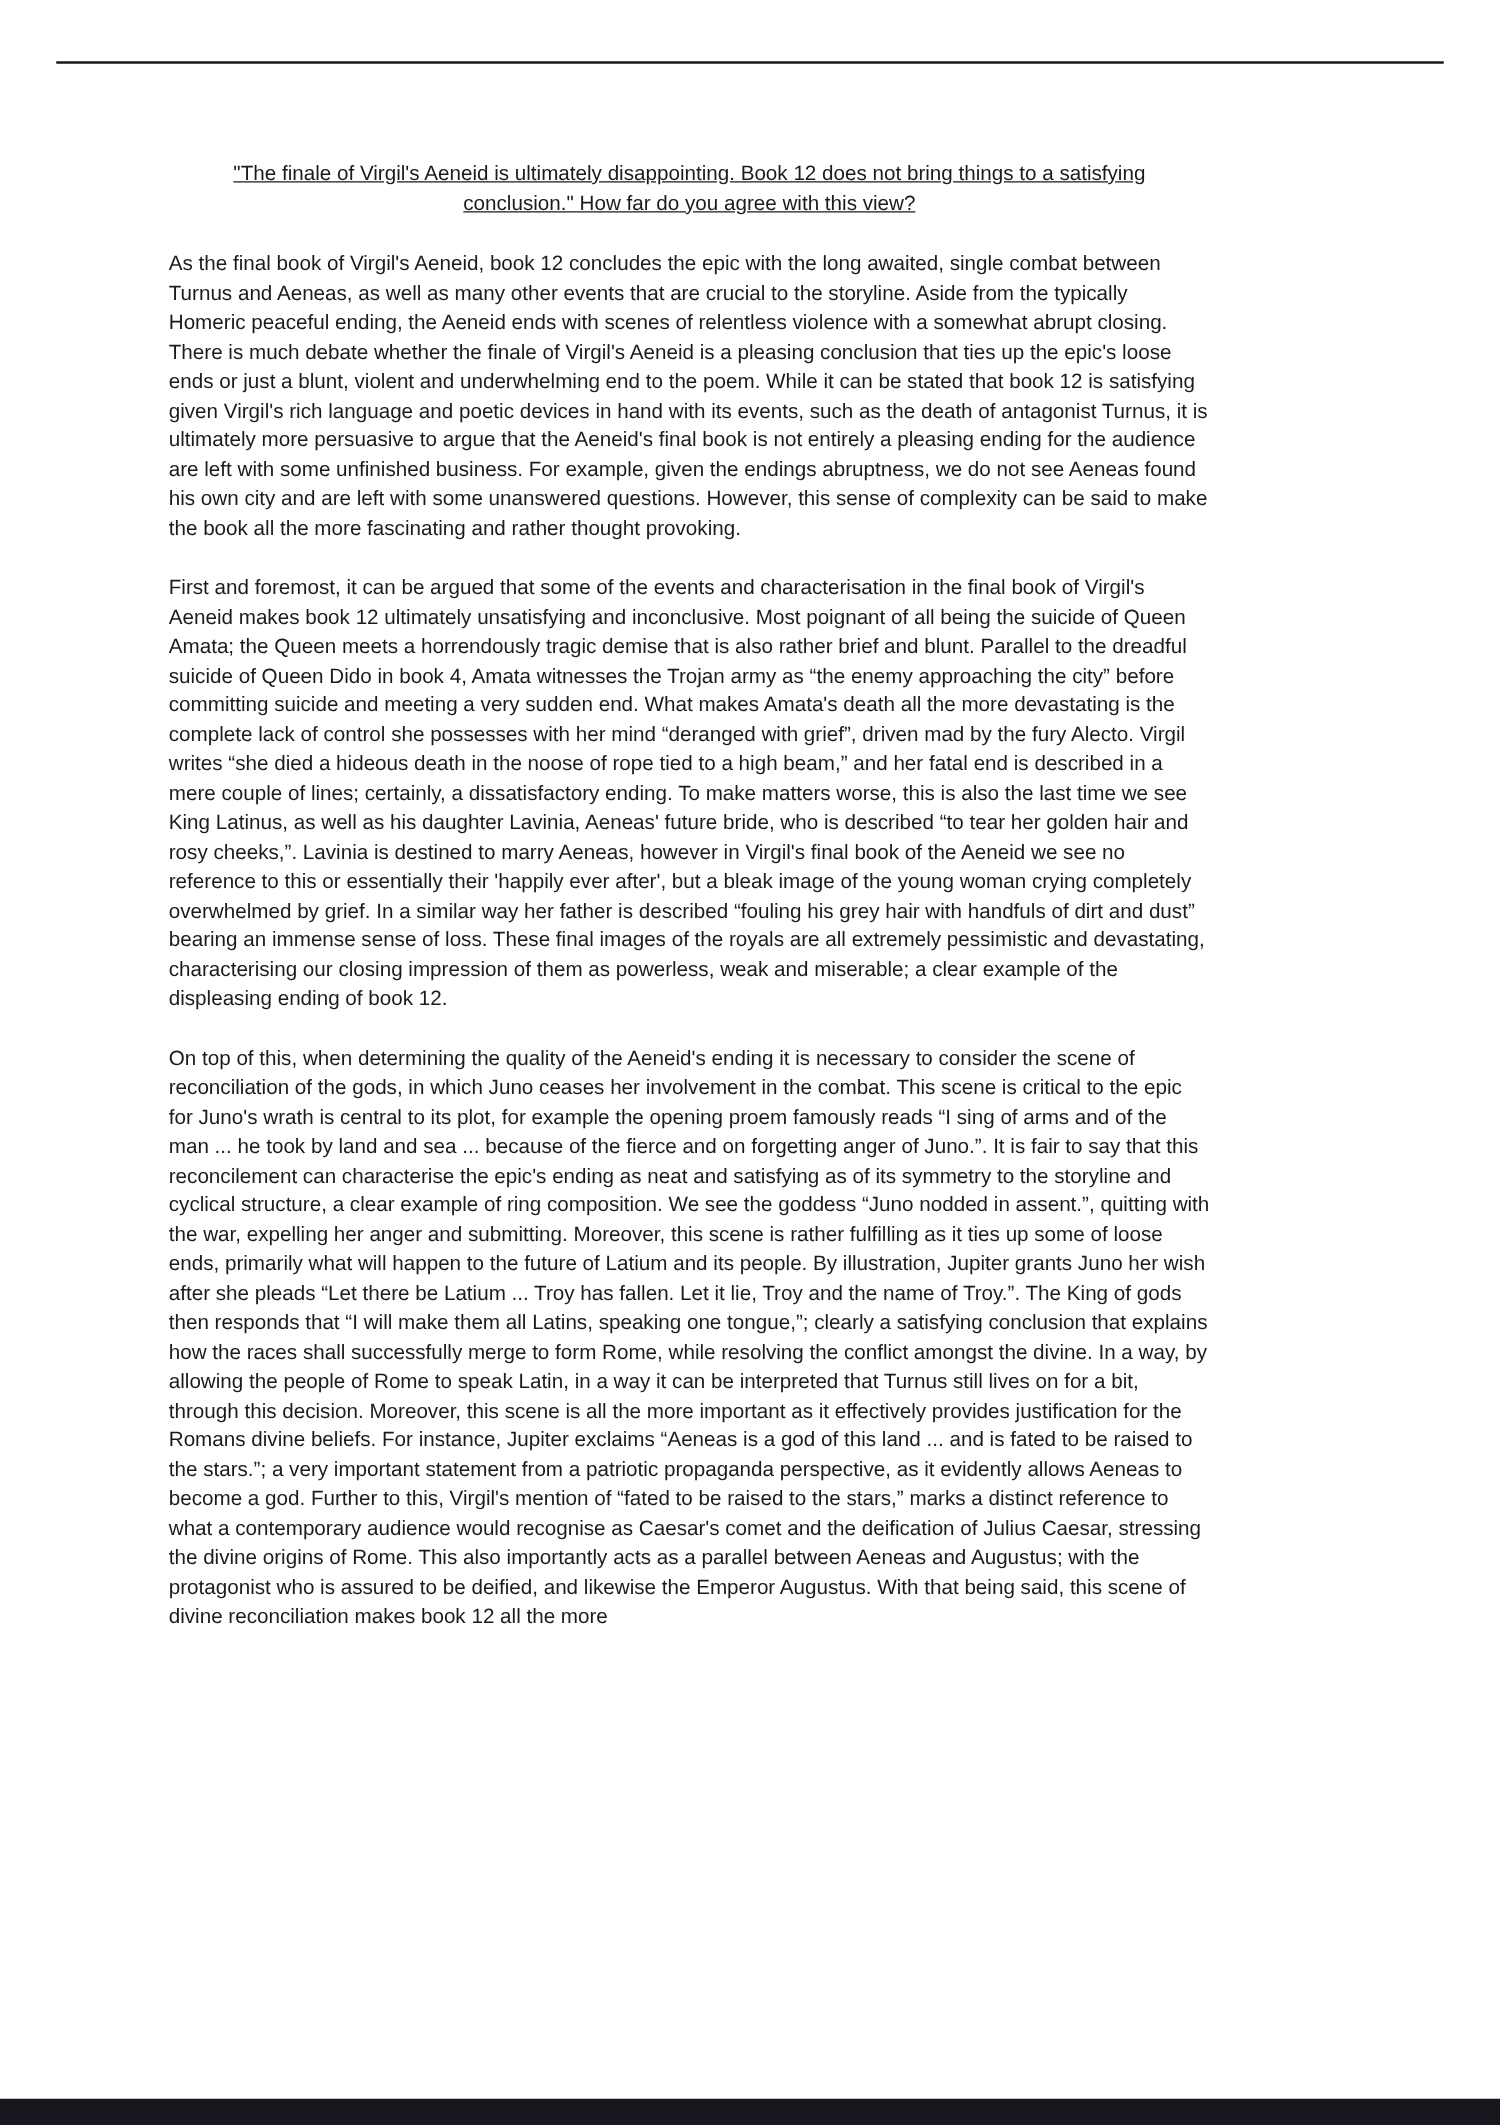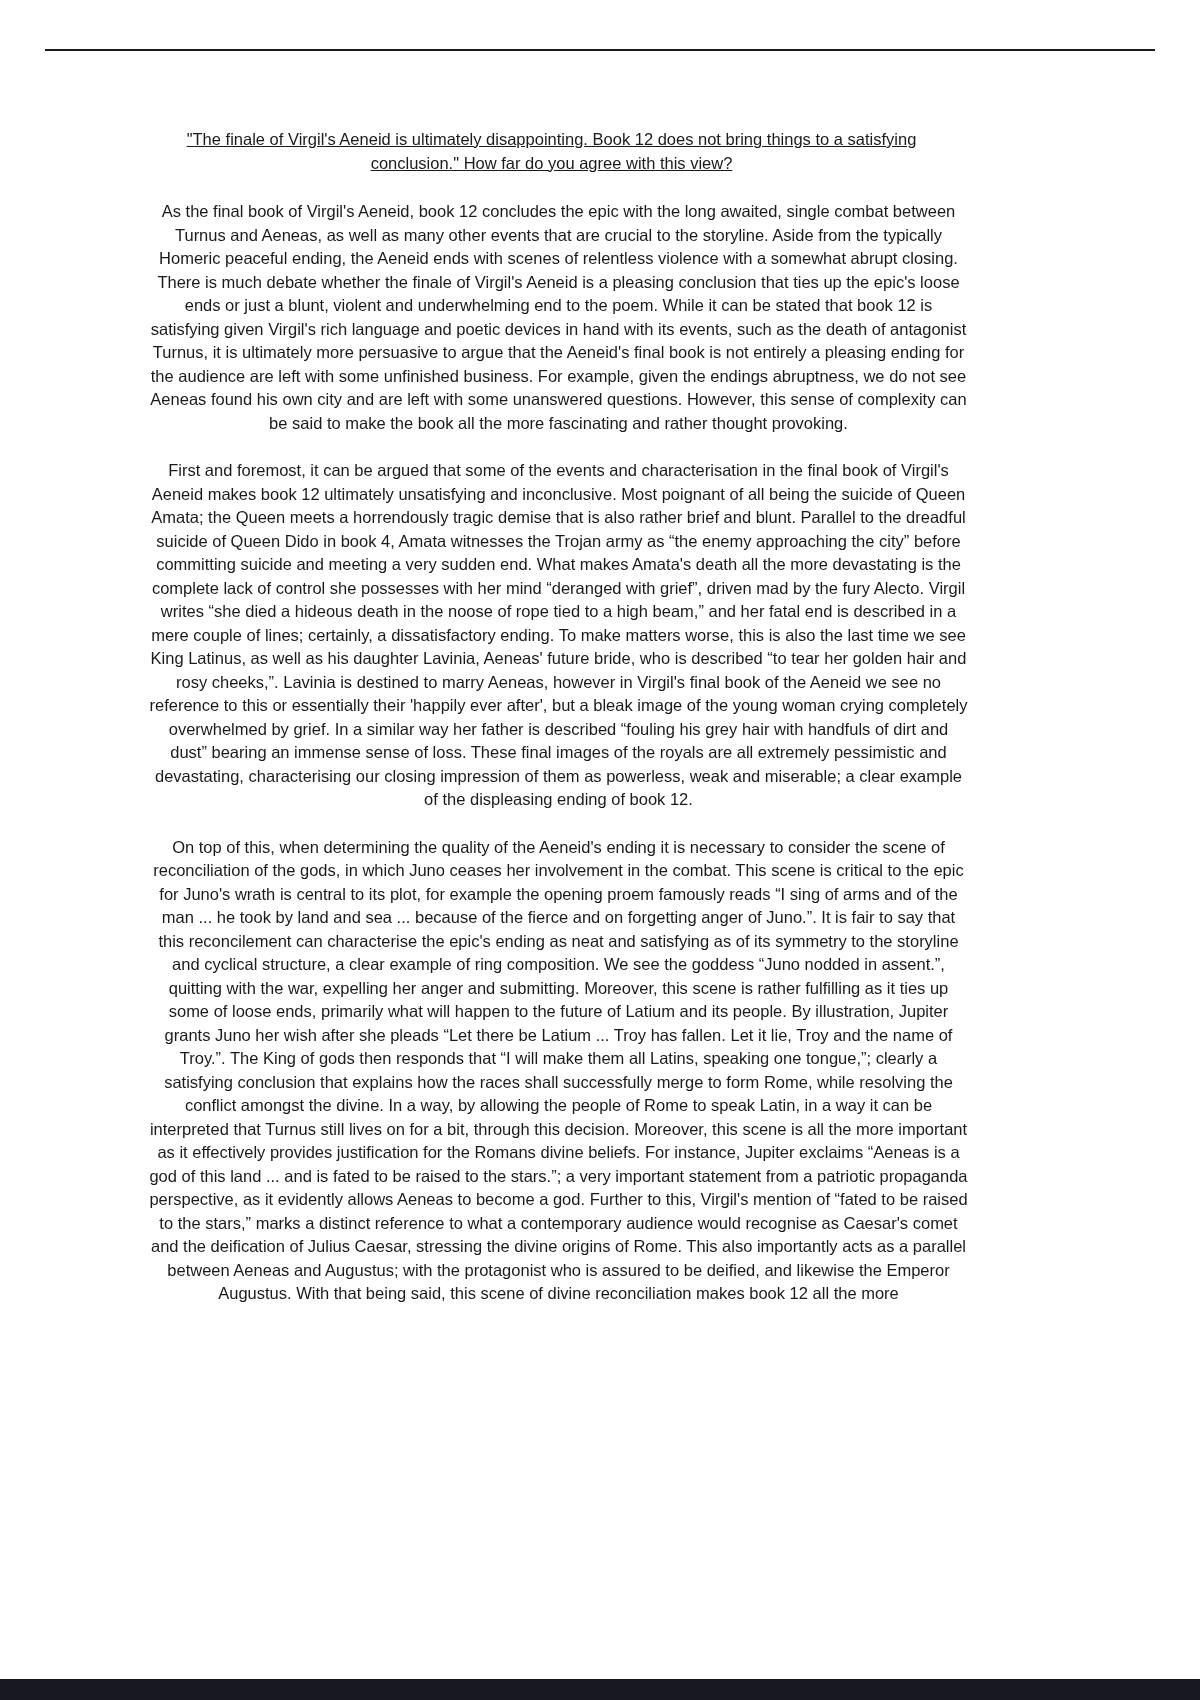--- a/index.html
+++ b/index.html
@@ -41,22 +41,22 @@
     line-height: 23.5px;
   }
   .essay-title {
     text-align: center;
     margin: 0 0 25px 0;
   }
   .essay-title .t-line {
     text-decoration: underline;
   }
   .essay-para {
-    margin: 0 0 24px 14px;
-    text-align: center;
+    margin: 0 0 24px 0;
+    text-align: left;
     white-space: pre-wrap;
   }
 </style>
 </head>
 <body>
 
 <div class="page">
 
   <div class="top-rule"></div>
 

